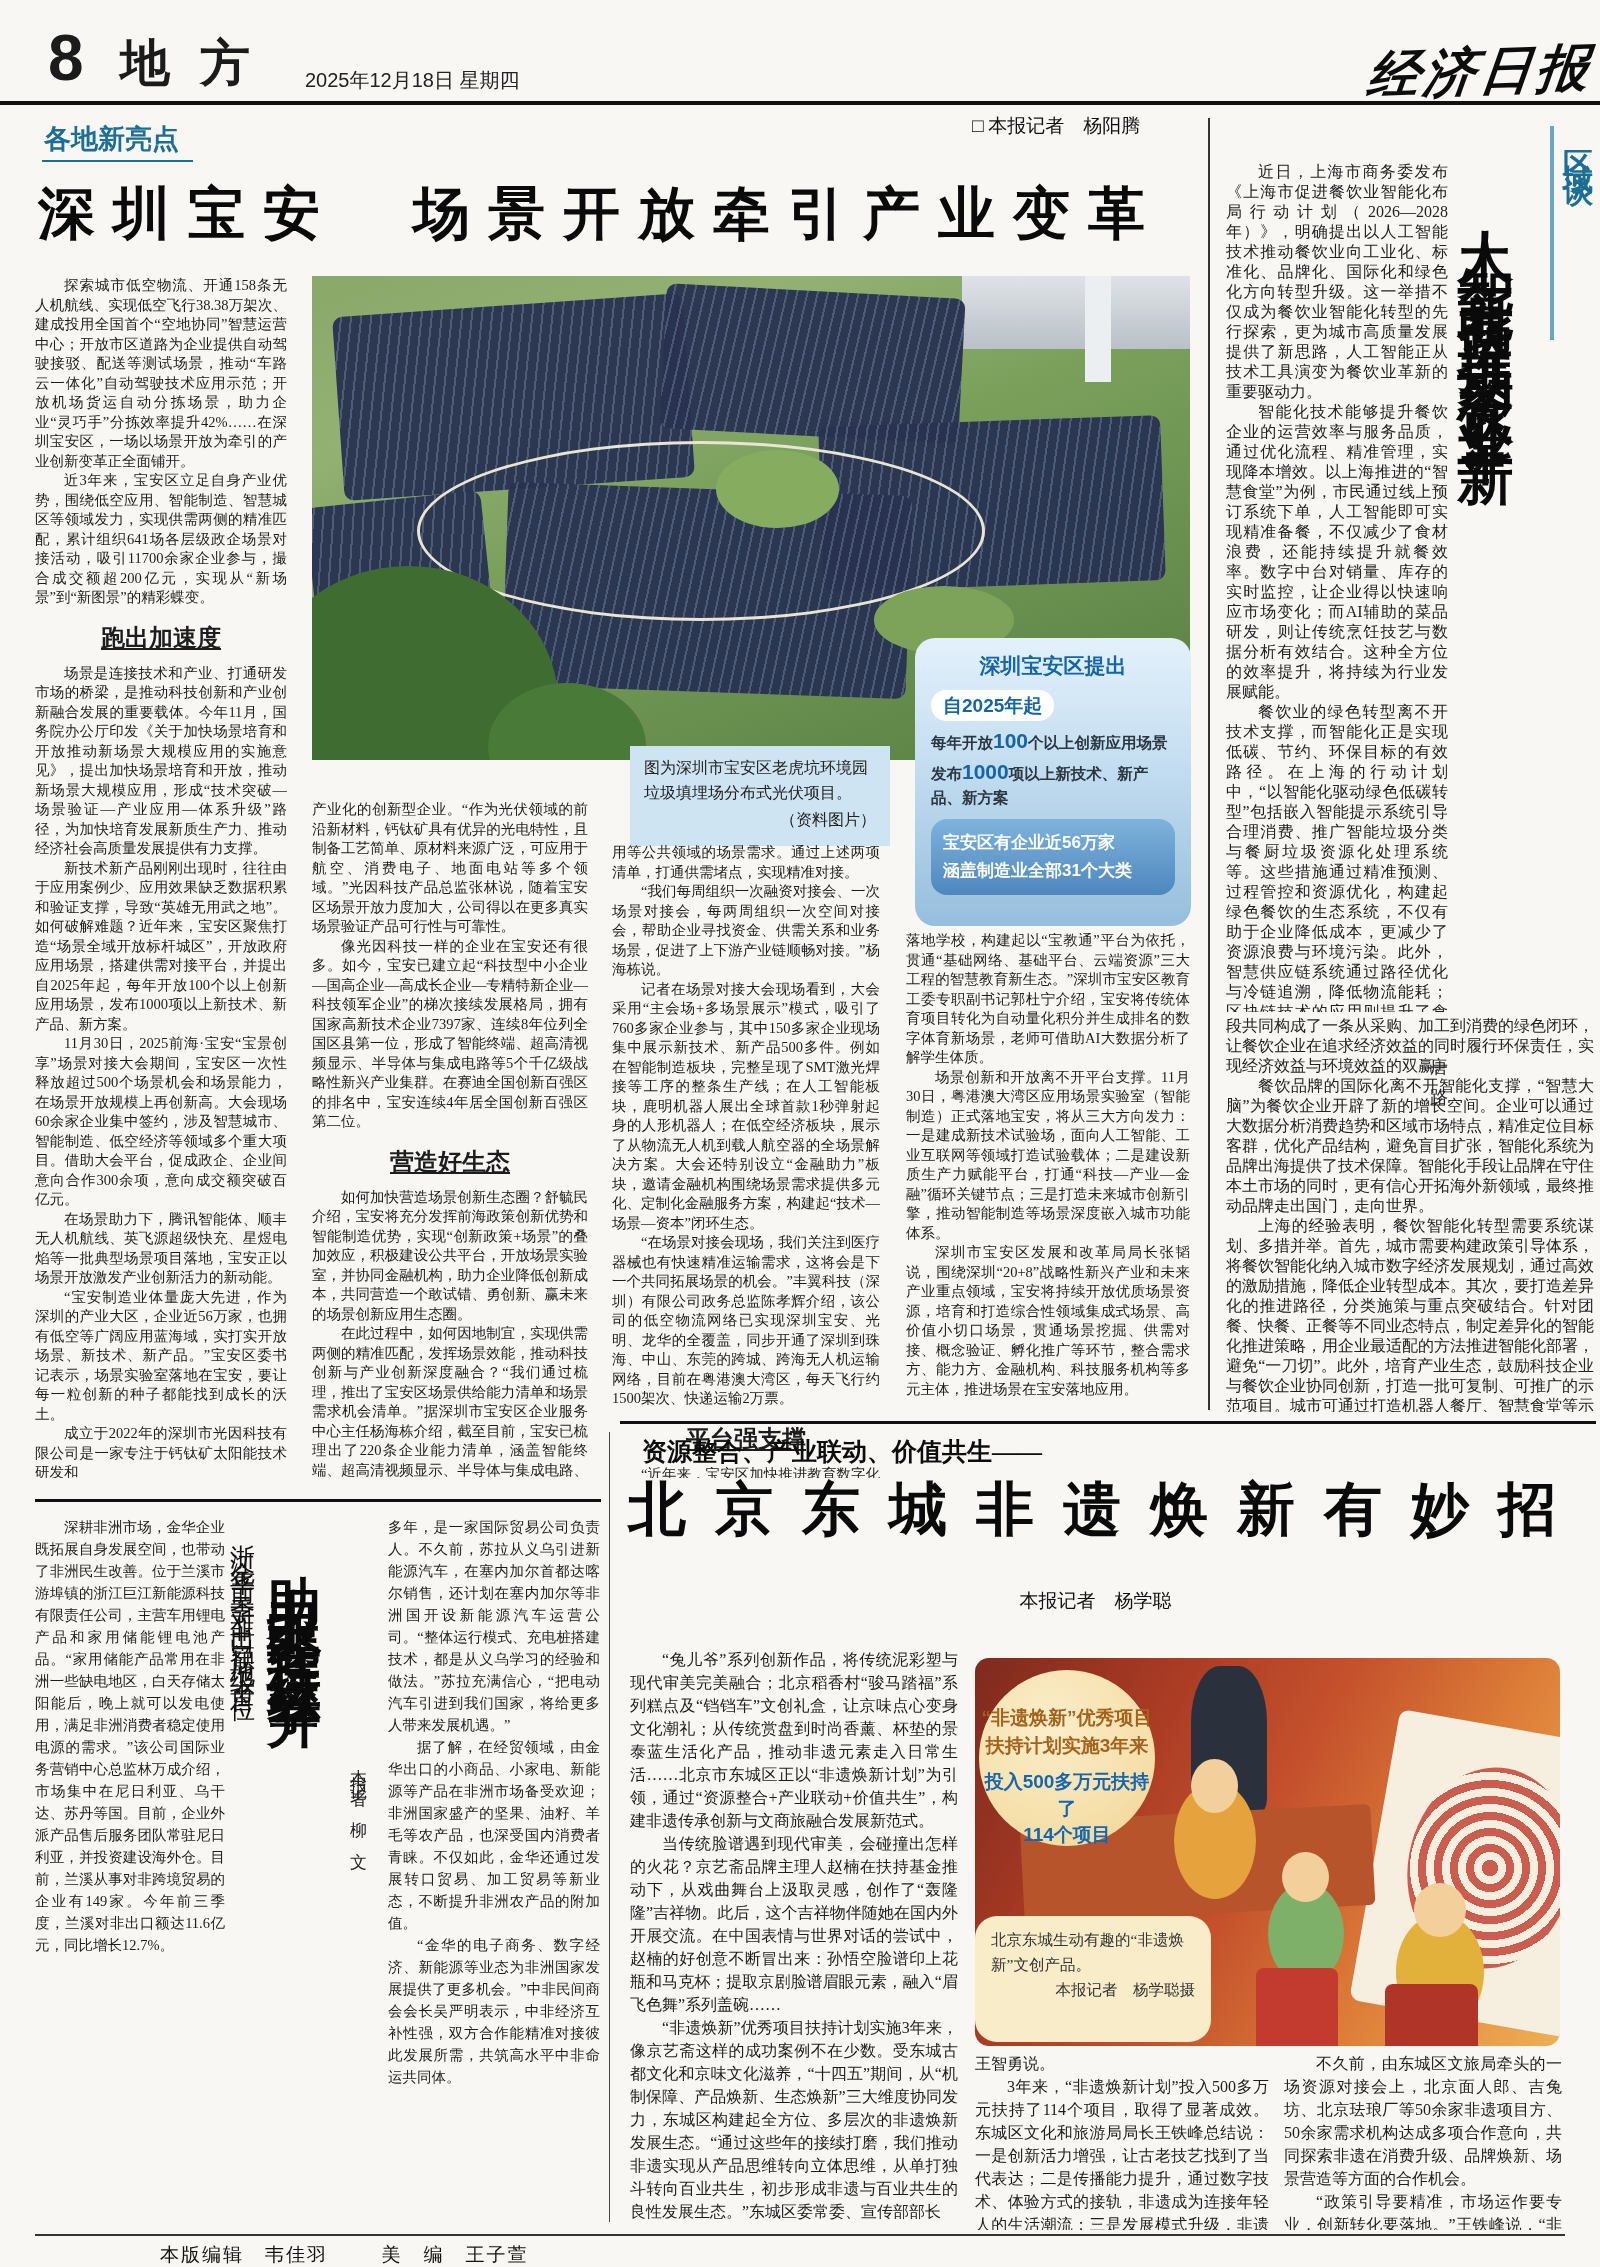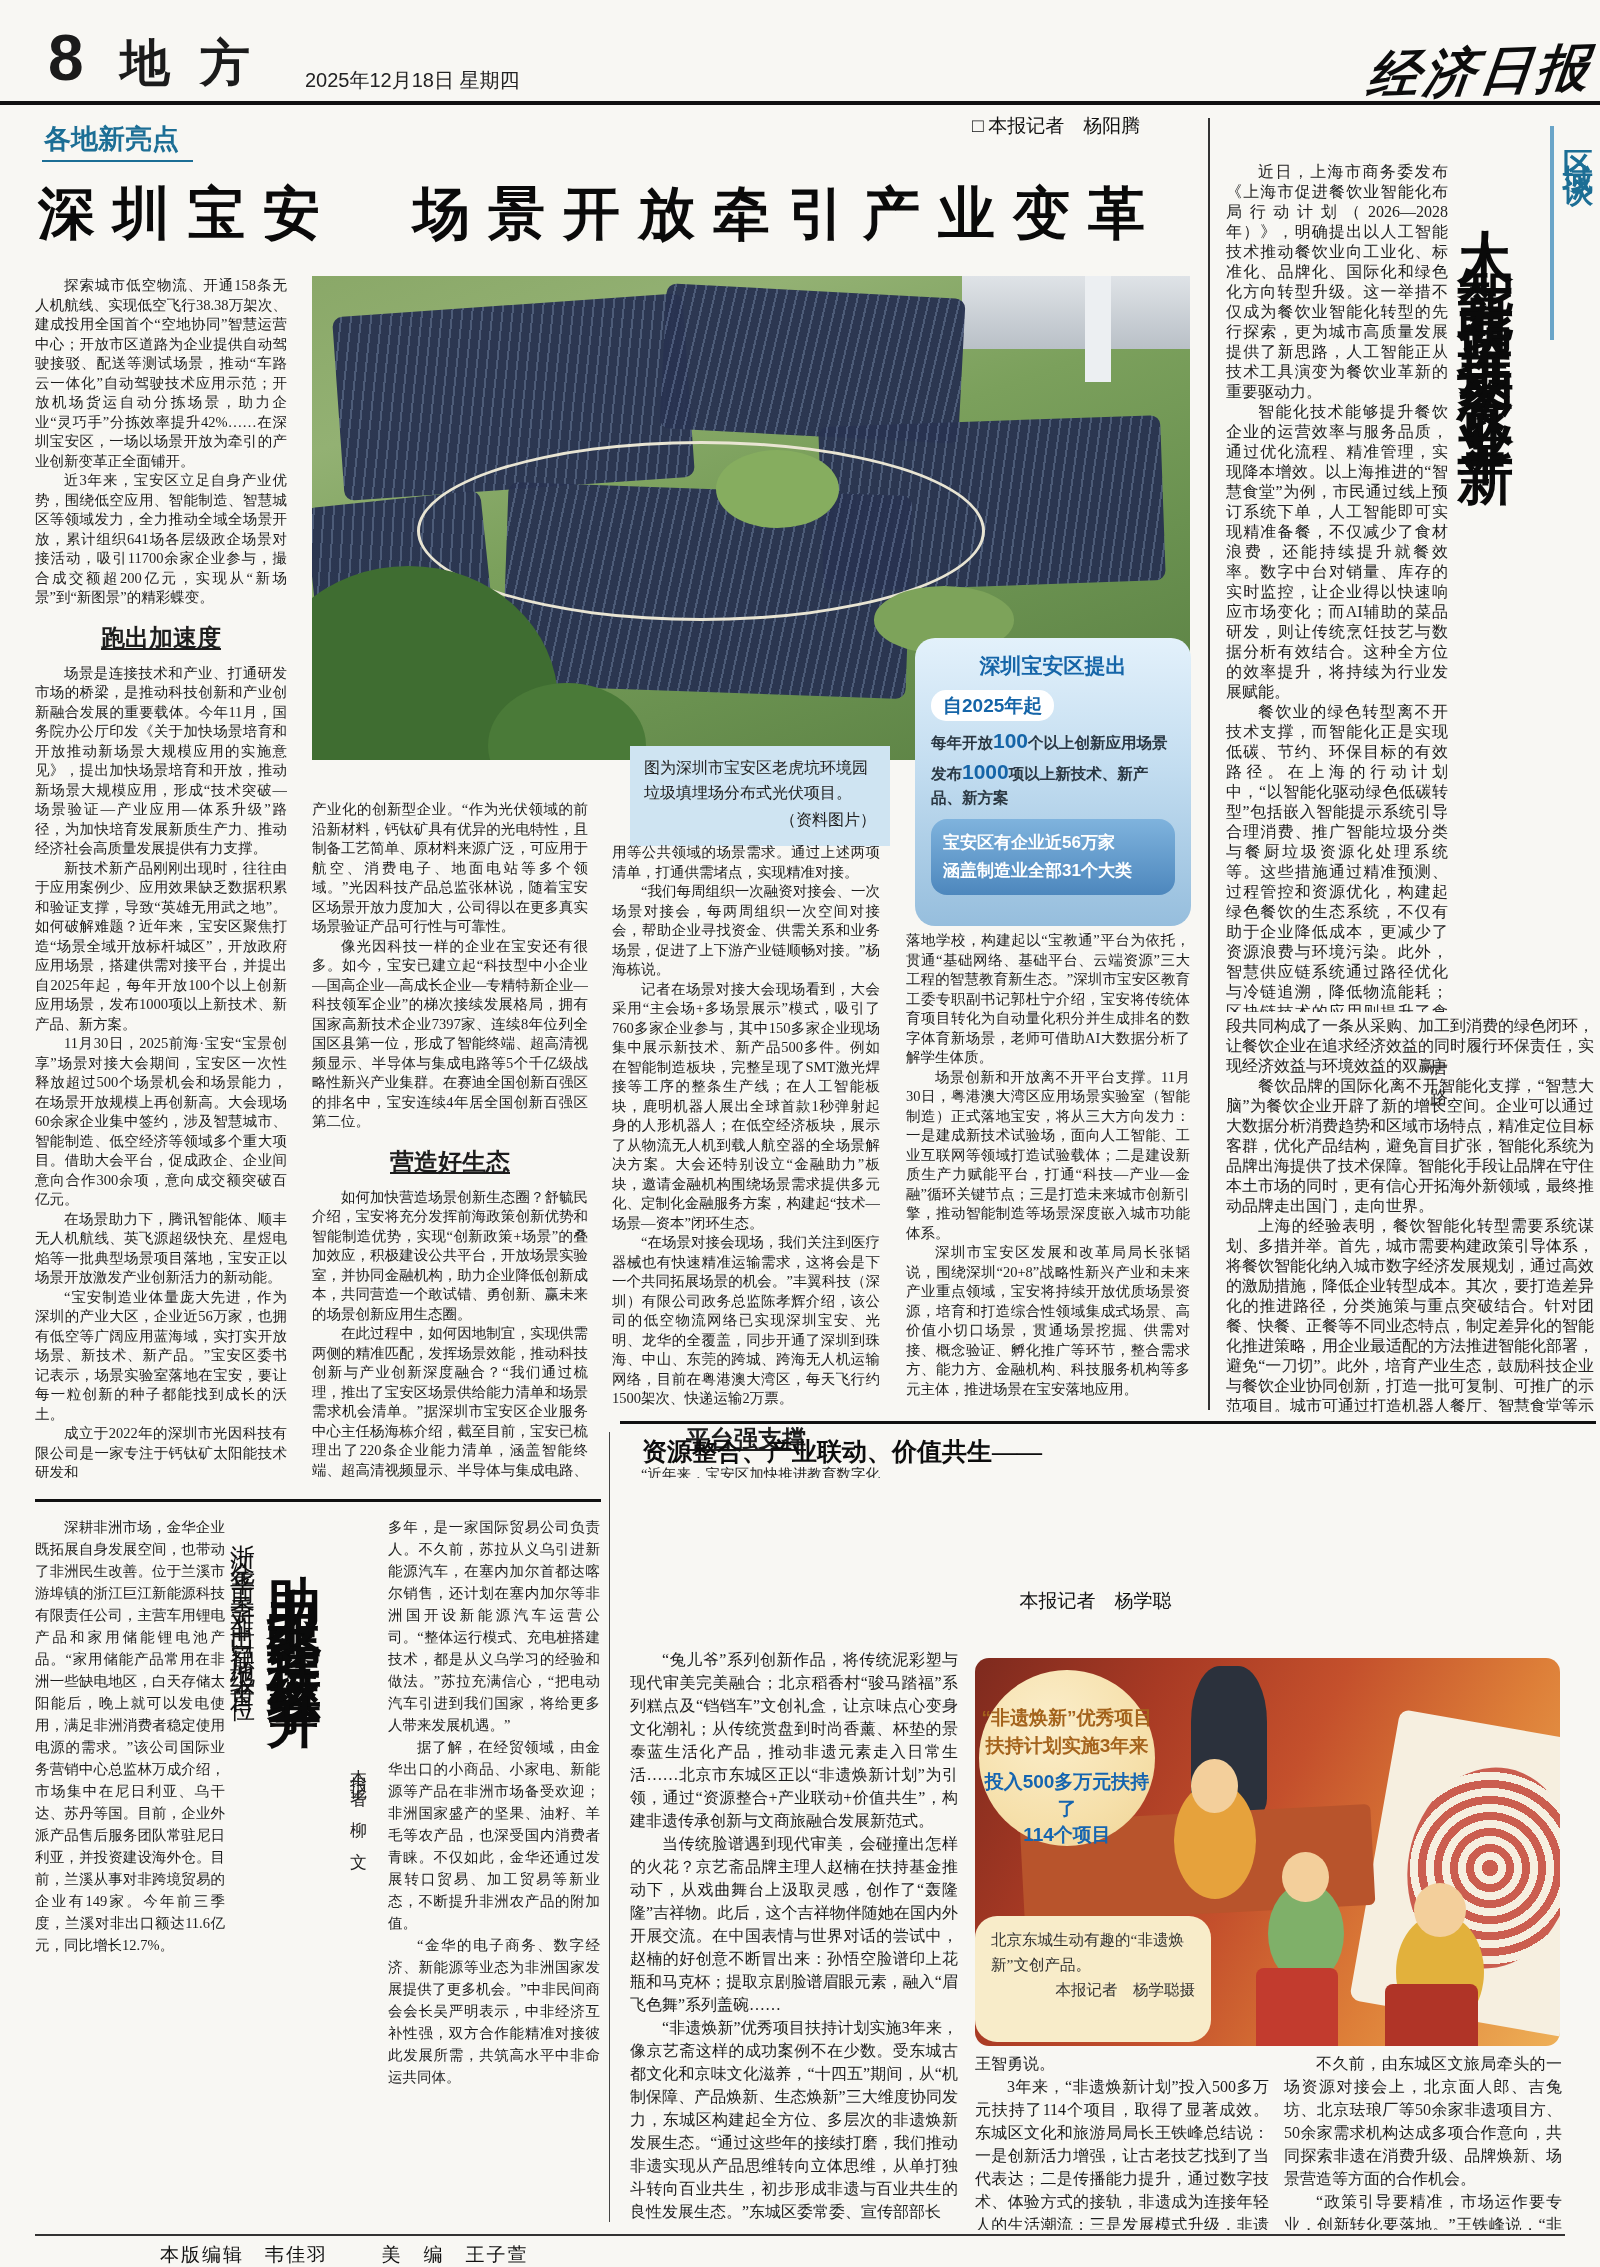--- a/index.html
+++ b/index.html
@@ -100,21 +100,21 @@
     <p class="ib-line"><span>每年开放</span><span class="ib-num">100</span><span>个以上创新应用场景</span></p>
     <p class="ib-line"><span>发布</span><span class="ib-num">1000</span><span>项以上新技术、新产品、新方案</span></p>
     <div class="ib-box2">
       <div>宝安区有企业近56万家</div>
       <div>涵盖制造业全部31个大类</div>
     </div>
   </div>
 
   <div class="col" style="left:35px;top:276px;width:252px;height:1202px;">
     <p>探索城市低空物流、开通158条无人机航线、实现低空飞行38.38万架次、建成投用全国首个“空地协同”智慧运营中心；开放市区道路为企业提供自动驾驶接驳、配送等测试场景，推动“车路云一体化”自动驾驶技术应用示范；开放机场货运自动分拣场景，助力企业“灵巧手”分拣效率提升42%……在深圳宝安区，一场以场景开放为牵引的产业创新变革正全面铺开。</p>
-    <p>近3年来，宝安区立足自身产业优势，围绕低空应用、智能制造、智慧城区等领域发力，全力推动全域全场景开放，累计组织641场各层级政企场景对接活动，吸引11700余家企业参与，撮合成交额超200亿元，实现从“新场景”到“新图景”的精彩蝶变。</p>
+    <p>近3年来，宝安区立足自身产业优势，围绕低空应用、智能制造、智慧城区等领域发力，实现供需两侧的精准匹配，累计组织641场各层级政企场景对接活动，吸引11700余家企业参与，撮合成交额超200亿元，实现从“新场景”到“新图景”的精彩蝶变。</p>
     <div class="sec-head">跑出加速度</div>
     <p>场景是连接技术和产业、打通研发市场的桥梁，是推动科技创新和产业创新融合发展的重要载体。今年11月，国务院办公厅印发《关于加快场景培育和开放推动新场景大规模应用的实施意见》，提出加快场景培育和开放，推动新场景大规模应用，形成“技术突破—场景验证—产业应用—体系升级”路径，为加快培育发展新质生产力、推动经济社会高质量发展提供有力支撑。</p>
     <p>新技术新产品刚刚出现时，往往由于应用案例少、应用效果缺乏数据积累和验证支撑，导致“英雄无用武之地”。如何破解难题？近年来，宝安区聚焦打造“场景全域开放标杆城区”，开放政府应用场景，搭建供需对接平台，并提出自2025年起，每年开放100个以上创新应用场景，发布1000项以上新技术、新产品、新方案。</p>
     <p>11月30日，2025前海·宝安“宝景创享”场景对接大会期间，宝安区一次性释放超过500个场景机会和场景能力，在场景开放规模上再创新高。大会现场60余家企业集中签约，涉及智慧城市、智能制造、低空经济等领域多个重大项目。借助大会平台，促成政企、企业间意向合作300余项，意向成交额突破百亿元。</p>
     <p>在场景助力下，腾讯智能体、顺丰无人机航线、英飞源超级快充、星煜电焰等一批典型场景项目落地，宝安正以场景开放激发产业创新活力的新动能。</p>
     <p>“宝安制造业体量庞大先进，作为深圳的产业大区，企业近56万家，也拥有低空等广阔应用蓝海域，实打实开放场景、新技术、新产品。”宝安区委书记表示，场景实验室落地在宝安，要让每一粒创新的种子都能找到成长的沃土。</p>
     <p>成立于2022年的深圳市光因科技有限公司是一家专注于钙钛矿太阳能技术研发和</p>
   </div>
   <div class="col" style="left:312px;top:800px;width:276px;height:678px;">
     <p style="text-indent:0;">产业化的创新型企业。“作为光伏领域的前沿新材料，钙钛矿具有优异的光电特性，且制备工艺简单、原材料来源广泛，可应用于航空、消费电子、地面电站等多个领域。”光因科技产品总监张林说，随着宝安区场景开放力度加大，公司得以在更多真实场景验证产品可行性与可靠性。</p>
@@ -164,20 +164,23 @@
   <div class="abs vtext jh-hl" style="left:268px;top:1532px;height:690px;">助力中非经贸持续攀升</div>
   <div class="abs vtext jh-by" style="left:350px;top:1756px;height:240px;">本报记者　柳　文</div>
   <div class="jh-col" style="left:388px;top:1516px;width:212px;height:706px;">
     <p style="text-indent:0;">多年，是一家国际贸易公司负责人。不久前，苏拉从义乌引进新能源汽车，在塞内加尔首都达喀尔销售，还计划在塞内加尔等非洲国开设新能源汽车运营公司。“整体运行模式、充电桩搭建技术，都是从义乌学习的经验和做法。”苏拉充满信心，“把电动汽车引进到我们国家，将给更多人带来发展机遇。”</p>
     <p>据了解，在经贸领域，由金华出口的小商品、小家电、新能源等产品在非洲市场备受欢迎；非洲国家盛产的坚果、油籽、羊毛等农产品，也深受国内消费者青睐。不仅如此，金华还通过发展转口贸易、加工贸易等新业态，不断提升非洲农产品的附加值。</p>
     <p>“金华的电子商务、数字经济、新能源等业态为非洲国家发展提供了更多机会。”中非民间商会会长吴严明表示，中非经济互补性强，双方合作能精准对接彼此发展所需，共筑高水平中非命运共同体。</p>
   </div>
 
   <div class="rule" style="left:620px;top:1421px;width:976px;height:3px;"></div>
   <div class="abs dc-kicker" style="left:642px;top:1437px;">资源整合、产业联动、价值共生——</div>
+  <div class="abs dc-hl" style="left:628px;top:1478px;width:935px;">
+      <span style="letter-spacing:29px;white-space:nowrap;">北京东城非遗焕新有妙招</span>
+    </div>
   <div class="abs dc-by" style="left:628px;top:1590px;width:935px;">本报记者　杨学聪</div>
 
   <div class="dc-col" style="left:630px;top:1648px;width:328px;height:582px;">
     <p>“兔儿爷”系列创新作品，将传统泥彩塑与现代审美完美融合；北京稻香村“骏马踏福”系列糕点及“铛铛车”文创礼盒，让京味点心变身文化潮礼；从传统赏盘到时尚香薰、杯垫的景泰蓝生活化产品，推动非遗元素走入日常生活……北京市东城区正以“非遗焕新计划”为引领，通过“资源整合+产业联动+价值共生”，构建非遗传承创新与文商旅融合发展新范式。</p>
     <p>当传统脸谱遇到现代审美，会碰撞出怎样的火花？京艺斋品牌主理人赵楠在扶持基金推动下，从戏曲舞台上汲取灵感，创作了“轰隆隆”吉祥物。此后，这个吉祥物伴随她在国内外开展交流。在中国表情与世界对话的尝试中，赵楠的好创意不断冒出来：孙悟空脸谱印上花瓶和马克杯；提取京剧脸谱眉眼元素，融入“眉飞色舞”系列盖碗……</p>
     <p>“非遗焕新”优秀项目扶持计划实施3年来，像京艺斋这样的成功案例不在少数。受东城古都文化和京味文化滋养，“十四五”期间，从“机制保障、产品焕新、生态焕新”三大维度协同发力，东城区构建起全方位、多层次的非遗焕新发展生态。“通过这些年的接续打磨，我们推动非遗实现从产品思维转向立体思维，从单打独斗转向百业共生，初步形成非遗与百业共生的良性发展生态。”东城区委常委、宣传部部长</p>
   </div>
 
   <div class="dcphoto" style="left:975px;top:1658px;width:585px;height:388px;">
     <div class="fig" style="left:37%;top:2%;width:13%;height:38%;background:#2b313c;border-radius:38% 38% 10% 10%;"></div>

